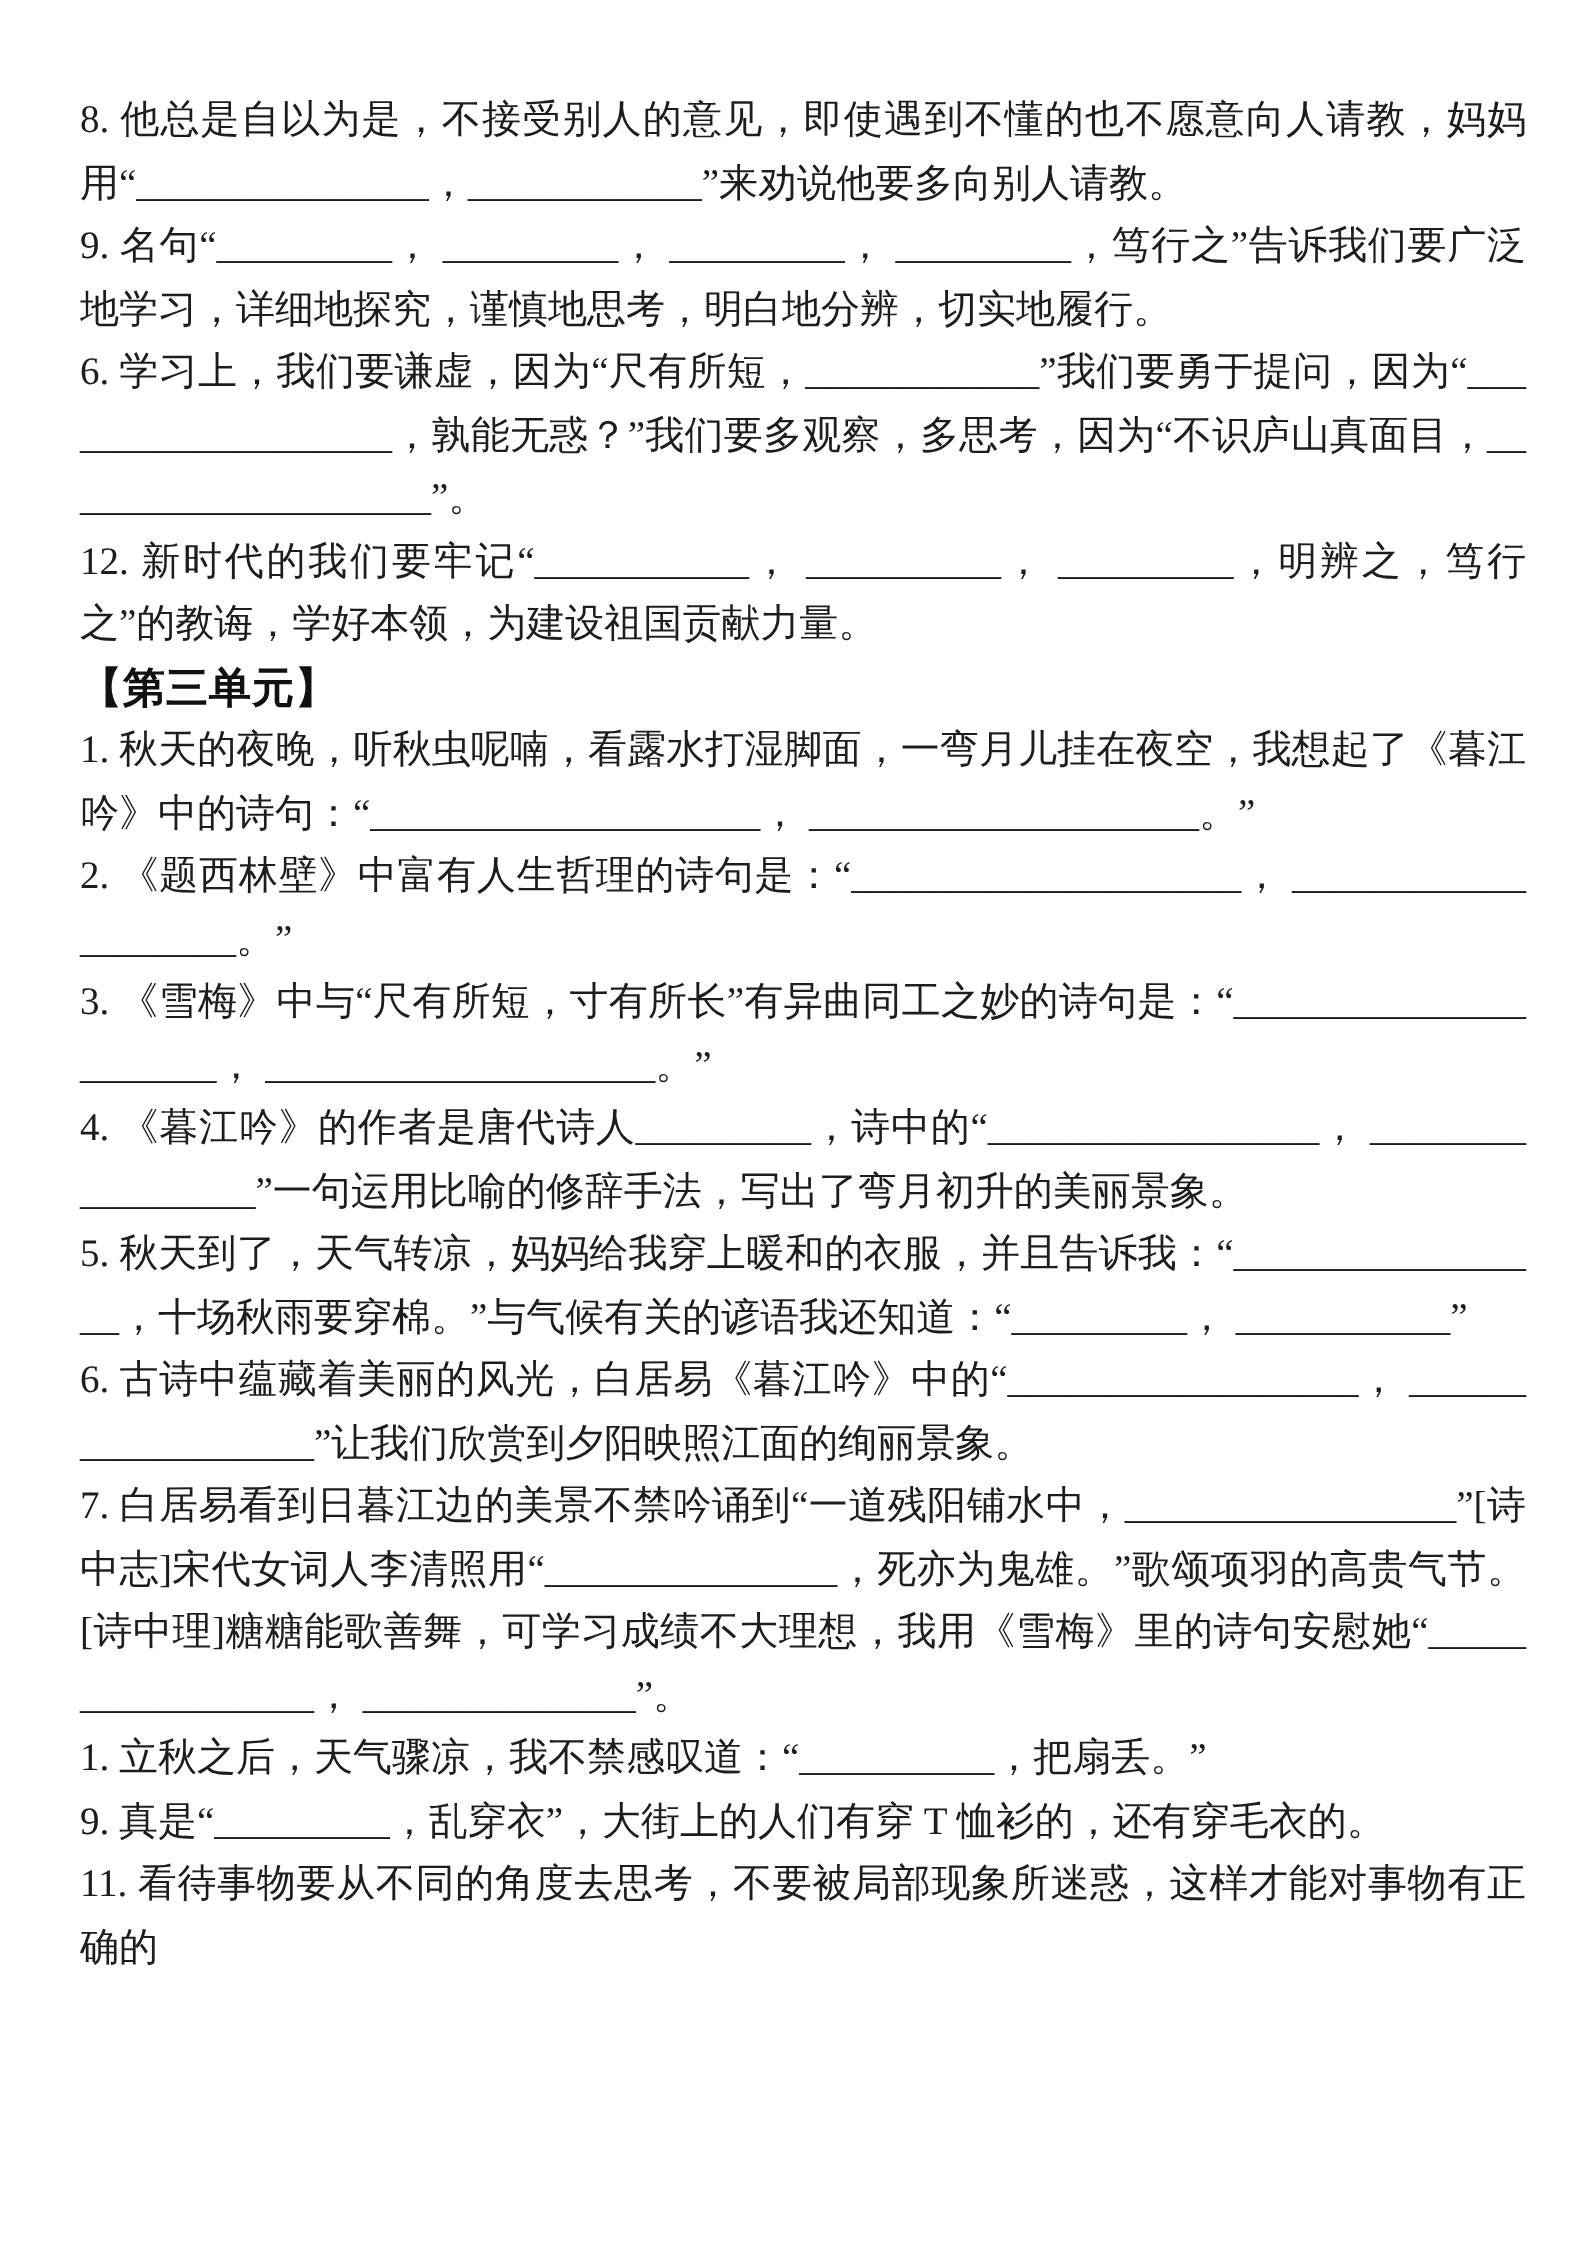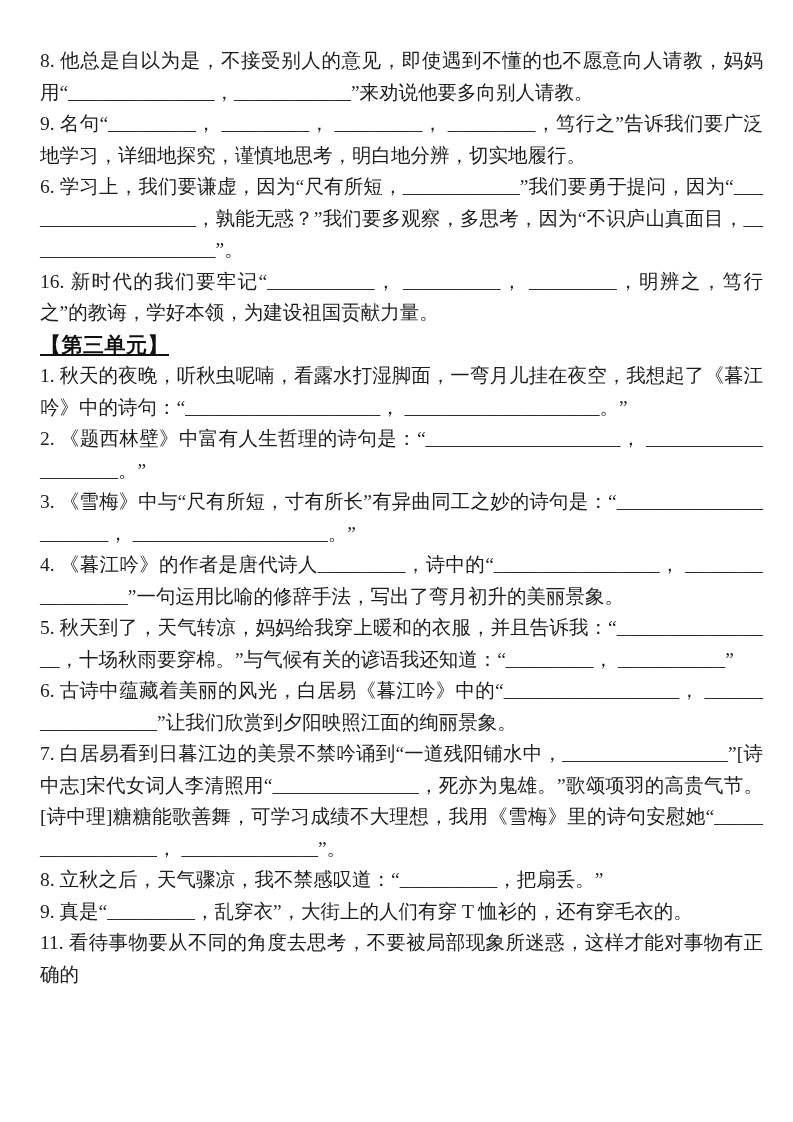--- a/index.html
+++ b/index.html
@@ -30,46 +30,45 @@
     overflow-wrap: anywhere;
   }
   .section-heading {
     margin: 0;
     font-family: "Liberation Sans", "DejaVu Sans", sans-serif;
     font-weight: bold;
     font-size: 21px;
     line-height: 31.5px;
     color: #111111;
     letter-spacing: 0.5px;
-    text-decoration: underline;
   }
   section {
     margin: 0;
     padding: 0;
   }
 </style>
 </head>
 <body>
 
 <main class="page">
 
   <section>
     <p class="question">8. 他总是自以为是，不接受别人的意见，即使遇到不懂的也不愿意向人请教，妈妈用“_______________，____________”来劝说他要多向别人请教。</p>
     <p class="question">9. 名句“_________， _________， _________， _________，笃行之”告诉我们要广泛地学习，详细地探究，谨慎地思考，明白地分辨，切实地履行。</p>
     <p class="question">6. 学习上，我们要谦虚，因为“尺有所短，____________”我们要勇于提问，因为“___________________，孰能无惑？”我们要多观察，多思考，因为“不识庐山真面目，____________________”。</p>
-    <p class="question">16. 新时代的我们要牢记“___________， __________， _________，明辨之，笃行之”的教诲，学好本领，为建设祖国贡献力量。</p>
+    <p class="question">12. 新时代的我们要牢记“___________， __________， _________，明辨之，笃行之”的教诲，学好本领，为建设祖国贡献力量。</p>
   </section>
 
   <section>
     <h2 class="section-heading">【第三单元】</h2>
     <p class="question">1. 秋天的夜晚，听秋虫呢喃，看露水打湿脚面，一弯月儿挂在夜空，我想起了《暮江吟》中的诗句：“____________________， ____________________。”</p>
     <p class="question">2. 《题西林壁》中富有人生哲理的诗句是：“____________________， ____________________。”</p>
     <p class="question">3. 《雪梅》中与“尺有所短，寸有所长”有异曲同工之妙的诗句是：“______________________， ____________________。”</p>
     <p class="question">4. 《暮江吟》的作者是唐代诗人_________，诗中的“_________________， _________________”一句运用比喻的修辞手法，写出了弯月初升的美丽景象。</p>
     <p class="question">5. 秋天到了，天气转凉，妈妈给我穿上暖和的衣服，并且告诉我：“_________________，十场秋雨要穿棉。”与气候有关的谚语我还知道：“_________， ___________”</p>
     <p class="question">6. 古诗中蕴藏着美丽的风光，白居易《暮江吟》中的“__________________， __________________”让我们欣赏到夕阳映照江面的绚丽景象。</p>
     <p class="question">7. 白居易看到日暮江边的美景不禁吟诵到“一道残阳铺水中，_________________”[诗中志]宋代女词人李清照用“_______________，死亦为鬼雄。”歌颂项羽的高贵气节。[诗中理]糖糖能歌善舞，可学习成绩不大理想，我用《雪梅》里的诗句安慰她“_________________， ______________”。</p>
-    <p class="question">8. 立秋之后，天气骤凉，我不禁感叹道：“__________，把扇丢。”</p>
+    <p class="question">1. 立秋之后，天气骤凉，我不禁感叹道：“__________，把扇丢。”</p>
     <p class="question">9. 真是“_________，乱穿衣”，大街上的人们有穿 T 恤衫的，还有穿毛衣的。</p>
     <p class="question">11. 看待事物要从不同的角度去思考，不要被局部现象所迷惑，这样才能对事物有正确的</p>
   </section>
 
 </main>
 
 </body></html>

